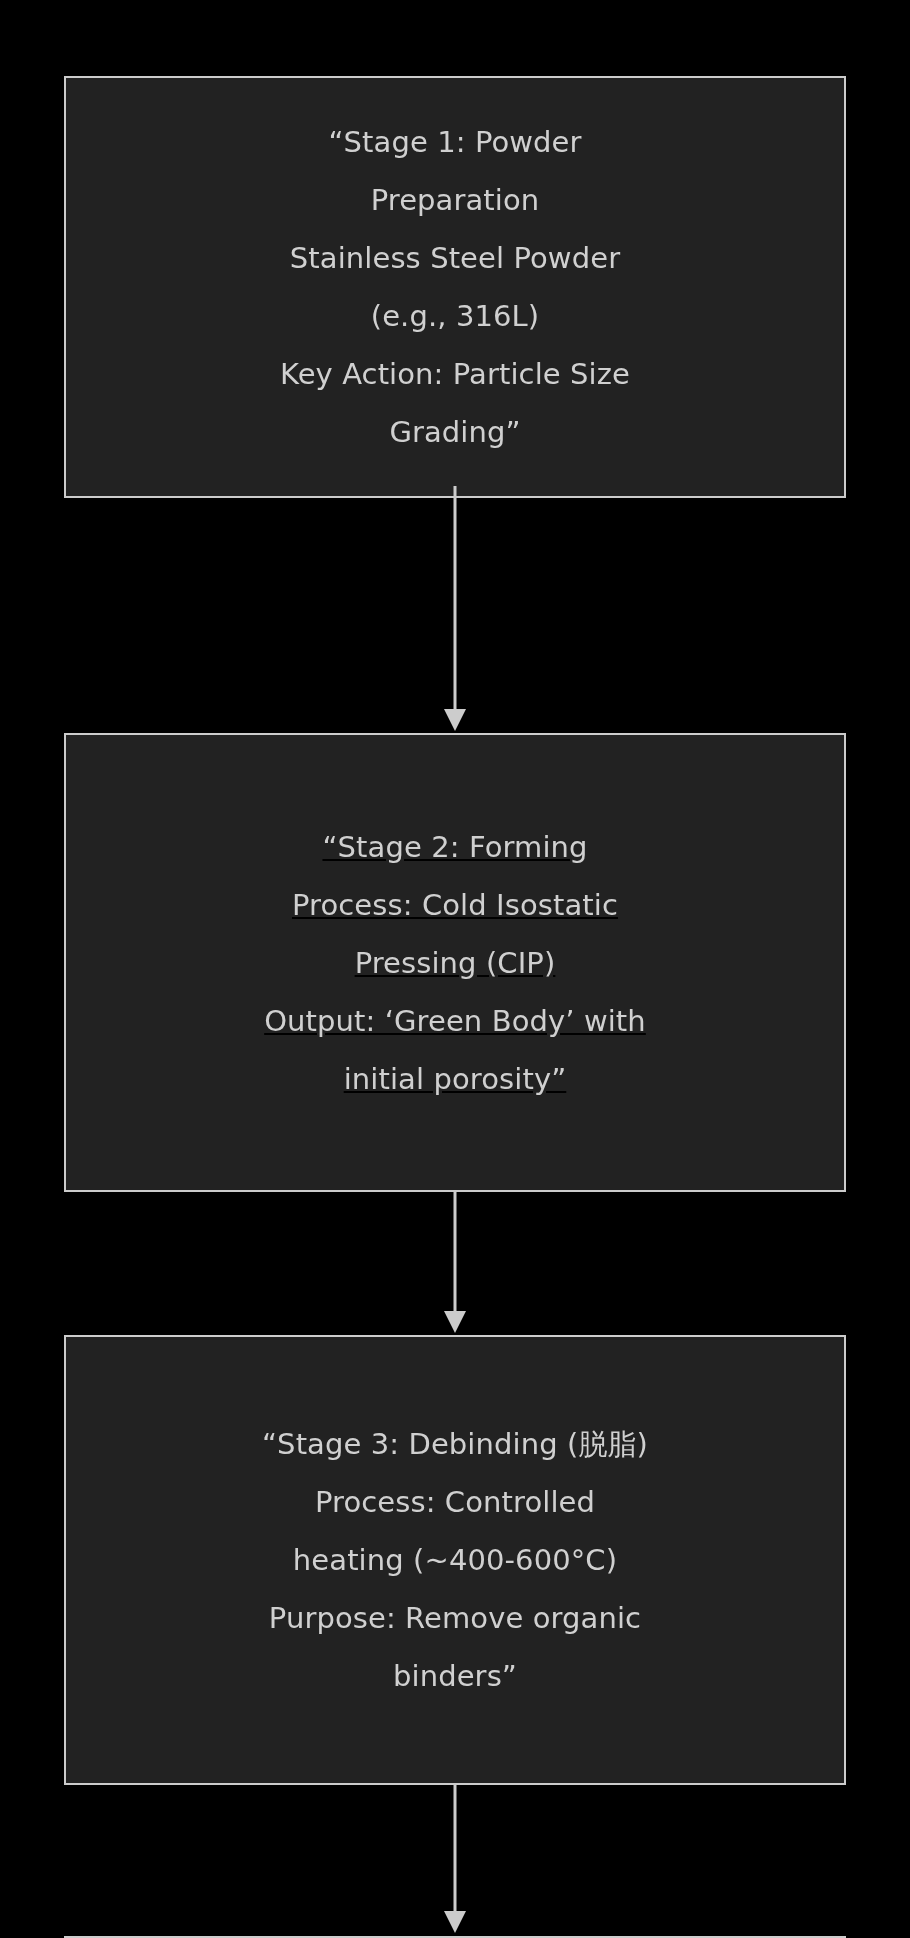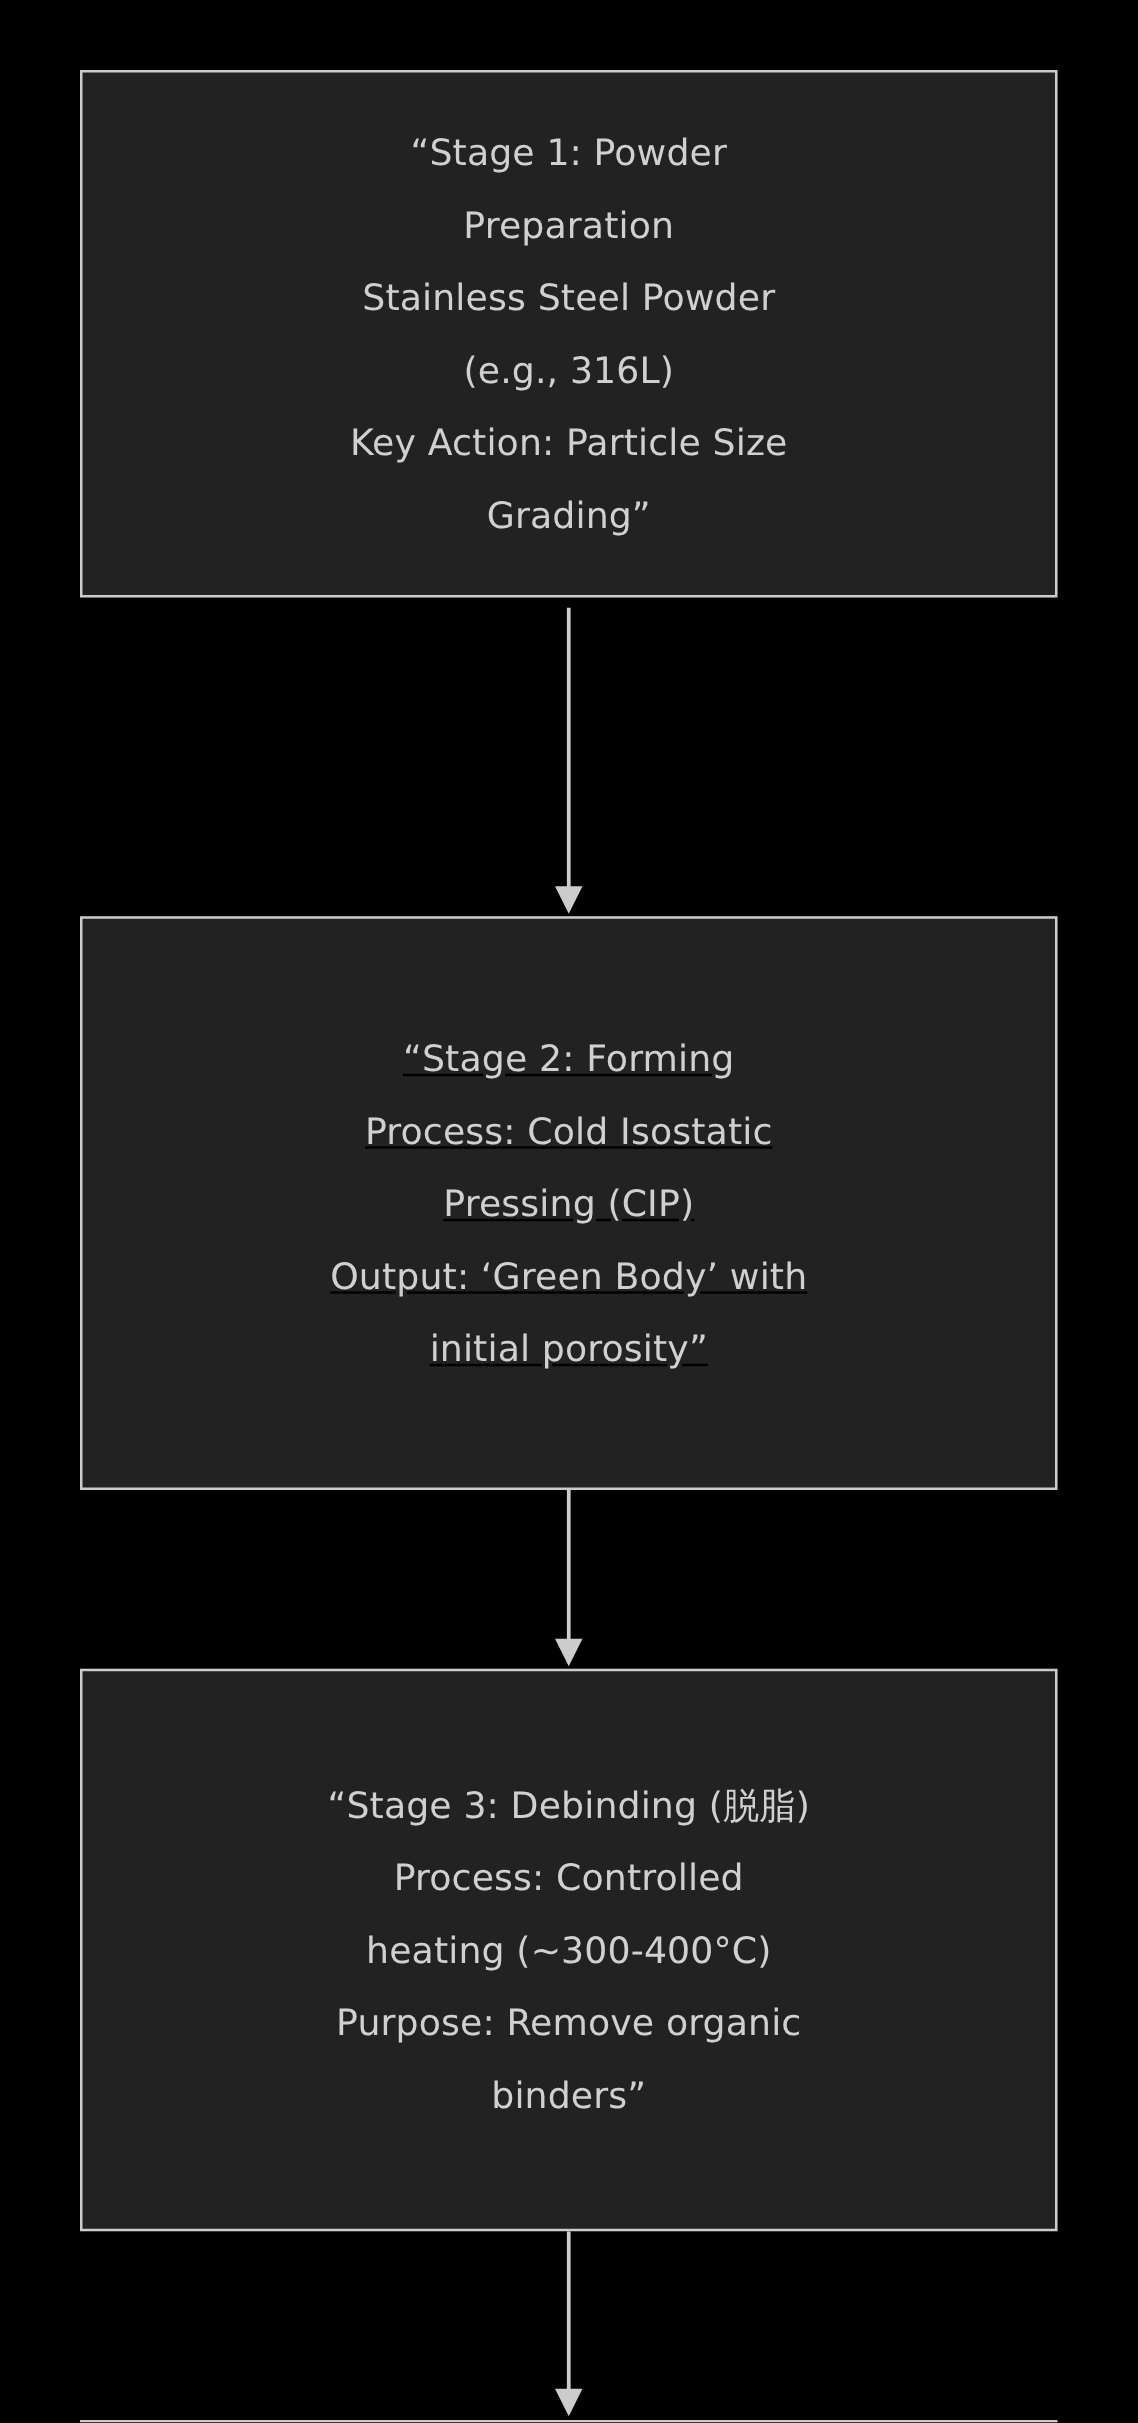--- a/index.html
+++ b/index.html
@@ -42,21 +42,21 @@
     line-height: 58px;
     letter-spacing: 0.1px;
     white-space: pre-line;
     text-align: center;
     width: 100%;
     padding: 0 14px;
     box-sizing: border-box;
   }
 
   
-  #node-stage-1 { top: 56px;   height: 422px; }
+  #node-stage-1 { top: 76px;   height: 422px; }
   #node-stage-2 { top: 733px;  height: 459px; text-decoration: underline; }
   #node-stage-3 { top: 1335px; height: 450px; }
 
   
   .edge {
     position: absolute;
     left: 0;
     width: 910px;
     pointer-events: none;
   }
@@ -110,21 +110,21 @@
   <div class="edge" id="edge-2-3">
     <svg width="910" height="143" viewBox="0 0 910 143" xmlns="http://www.w3.org/2000/svg">
       <line x1="455" y1="0" x2="455" y2="124" stroke="#cccccc" stroke-width="3"></line>
       <polygon points="444,119 466,119 455,141" fill="#cccccc"></polygon>
     </svg>
   </div>
 
   <div class="node" id="node-stage-3">
     <div class="node-label">“Stage 3: Debinding (脱脂)
 Process: Controlled
-heating (~300-400°C)
+heating (~400-600°C)
 Purpose: Remove organic
 binders”</div>
   </div>
 
   <div class="edge" id="edge-3-4">
     <svg width="910" height="153" viewBox="0 0 910 153" xmlns="http://www.w3.org/2000/svg">
       <line x1="455" y1="0" x2="455" y2="131" stroke="#cccccc" stroke-width="3"></line>
       <polygon points="444,126 466,126 455,148" fill="#cccccc"></polygon>
     </svg>
   </div>

